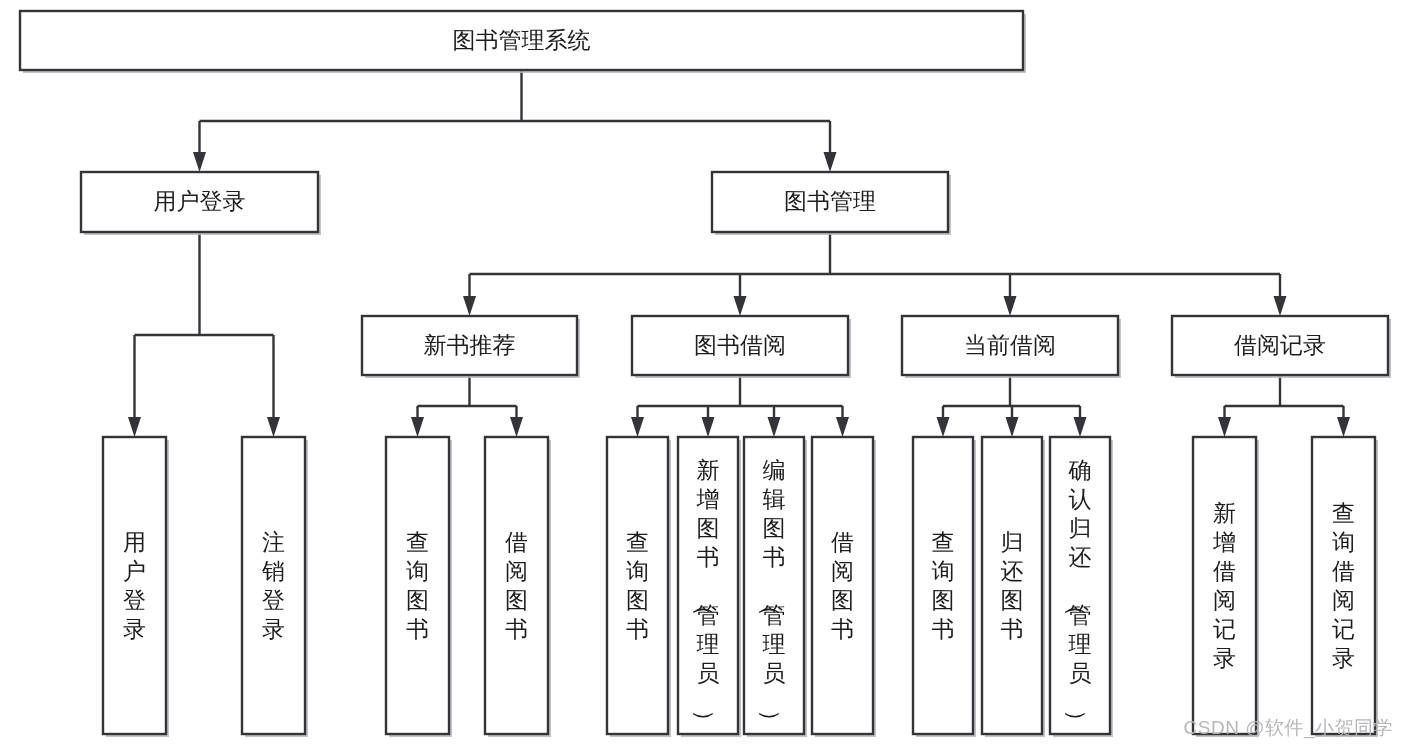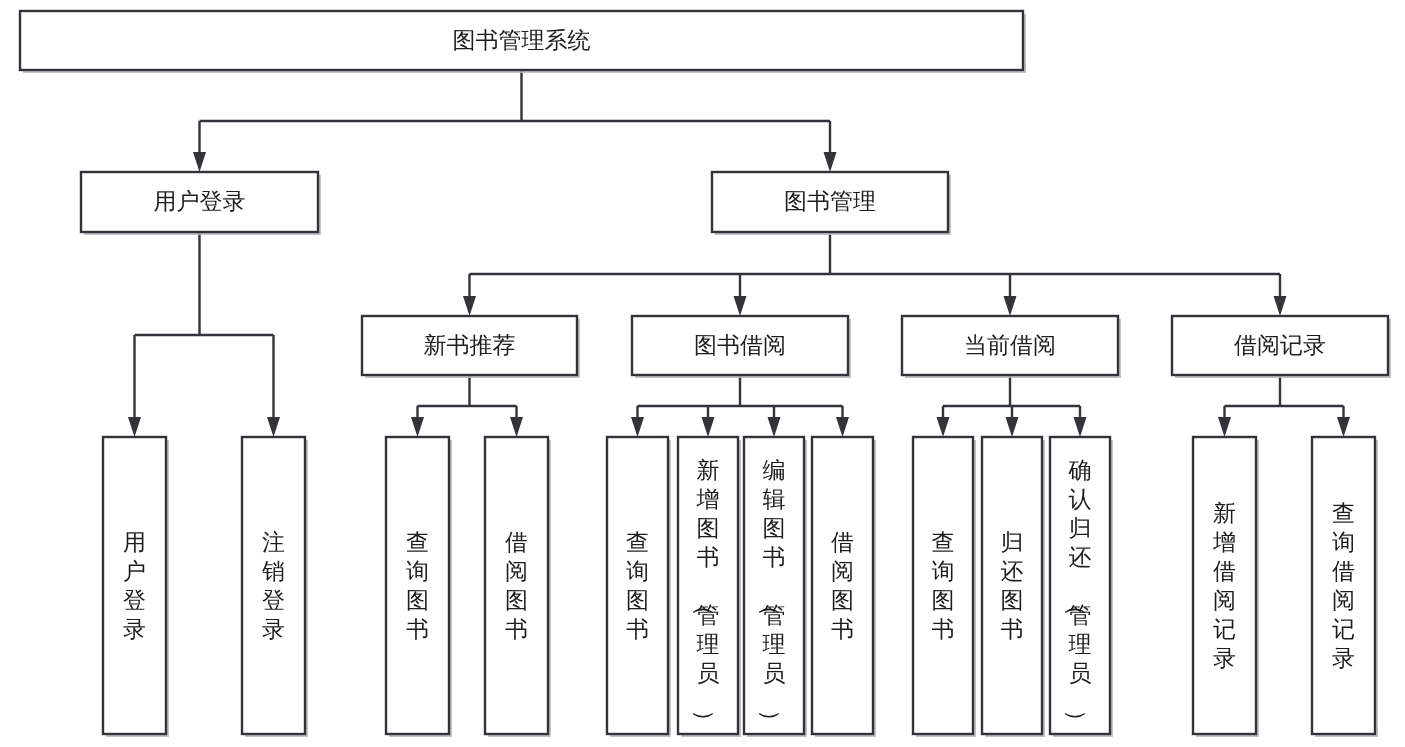--- a/index.html
+++ b/index.html
@@ -242,13 +242,14 @@
           <rect class="node-rect" x="1193" y="437" width="63" height="297"></rect>
           <text class="node-label-vertical" x="1224.5" y="521.12"><tspan x="1224.5" dy="0">新</tspan><tspan x="1224.5" dy="29">增</tspan><tspan x="1224.5" dy="29">借</tspan><tspan x="1224.5" dy="29">阅</tspan><tspan x="1224.5" dy="29">记</tspan><tspan x="1224.5" dy="29">录</tspan></text>
         </g>
         <g>
           <rect class="node-shadow" x="1315" y="440" width="63" height="297"></rect>
           <rect class="node-rect" x="1312" y="437" width="63" height="297"></rect>
           <text class="node-label-vertical" x="1343.5" y="521.12"><tspan x="1343.5" dy="0">查</tspan><tspan x="1343.5" dy="29">询</tspan><tspan x="1343.5" dy="29">借</tspan><tspan x="1343.5" dy="29">阅</tspan><tspan x="1343.5" dy="29">记</tspan><tspan x="1343.5" dy="29">录</tspan></text>
         </g>
       </g>
   </svg>
+  <div class="watermark">CSDN @软件_小贺同学</div>
 </div>
 
 </body></html>

